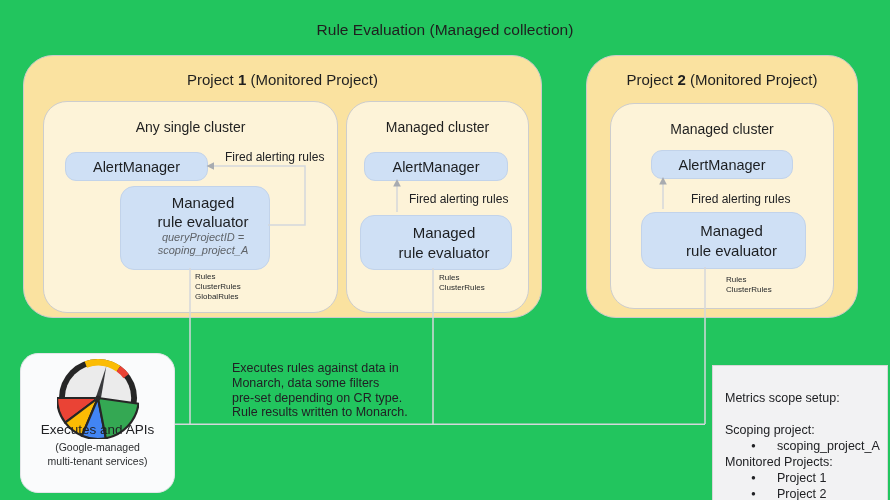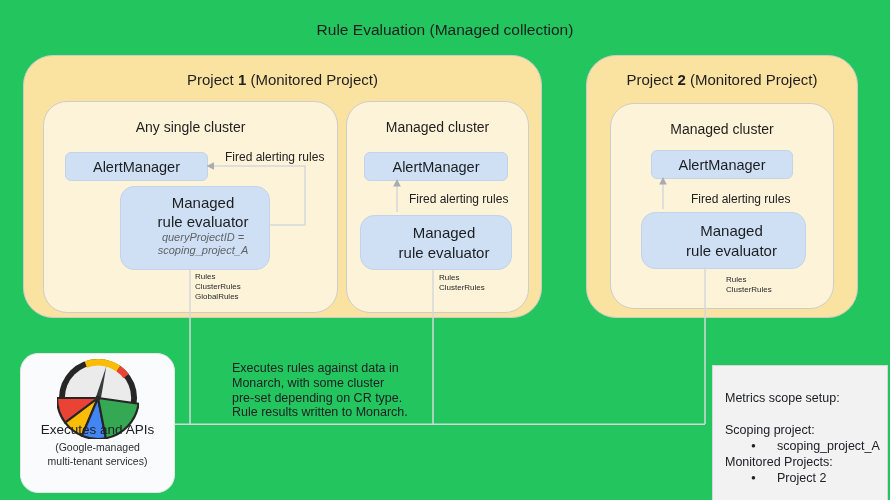--- a/index.html
+++ b/index.html
@@ -32,21 +32,21 @@
     border: 1px solid #cdcdcd;
   }
   .cluster-title {
     position: absolute; top: 17px; left: 0; width: 100%;
     text-align: center; font-size: 14px; color: #1f1f1f;
   }
   .component {
     position: absolute;
     background: var(--c-component_fill, #cfe0f5);
     border: 1px solid #c2d3ea;
-    border-radius: 6px;
+    border-radius: 11px;
     display: flex; align-items: center; justify-content: center;
     font-size: 14.5px; color: #1c1e21;
   }
   .evaluator {
     position: absolute;
     background: var(--c-component_fill, #cfe0f5);
     border: 1px solid #c2d3ea;
     border-radius: 14px;
     text-align: center; color: #1c1e21; padding-left: 16px;
   }
@@ -157,31 +157,32 @@
     </svg>
     <div class="monarch-title">Executes and APIs</div>
     <div class="monarch-sub">
       <div>(Google-managed</div>
       <div>multi-tenant services)</div>
     </div>
   </div>
 
   <div class="abs note-block">
     <div>Executes rules against data in</div>
-    <div>Monarch, with some cluster</div>
+    <div>Monarch, data some filters</div>
     <div>pre-set depending on CR type.</div>
     <div>Rule results written to Monarch.</div>
   </div>
 
   <div class="abs scope-box">
     <div>Metrics scope setup:</div>
     <div class="spacer"></div>
     <div>Scoping project:</div>
     <div class="bullet-line">scoping_project_A</div>
     <div>Monitored Projects:</div>
+    <div class="bullet-line">Project 1</div>
     <div class="bullet-line">Project 2</div>
   </div>
 
   <svg class="abs connectors" width="890" height="500" viewBox="0 0 890 500">
     <g class="connector-stroke">
       <path d="M268,225 H305 V166 H214"></path>
       <path d="M397,212 V186"></path>
       <path d="M663,209 V184"></path>
       <path d="M190,268 V424"></path>
       <path d="M433,268 V424"></path>

